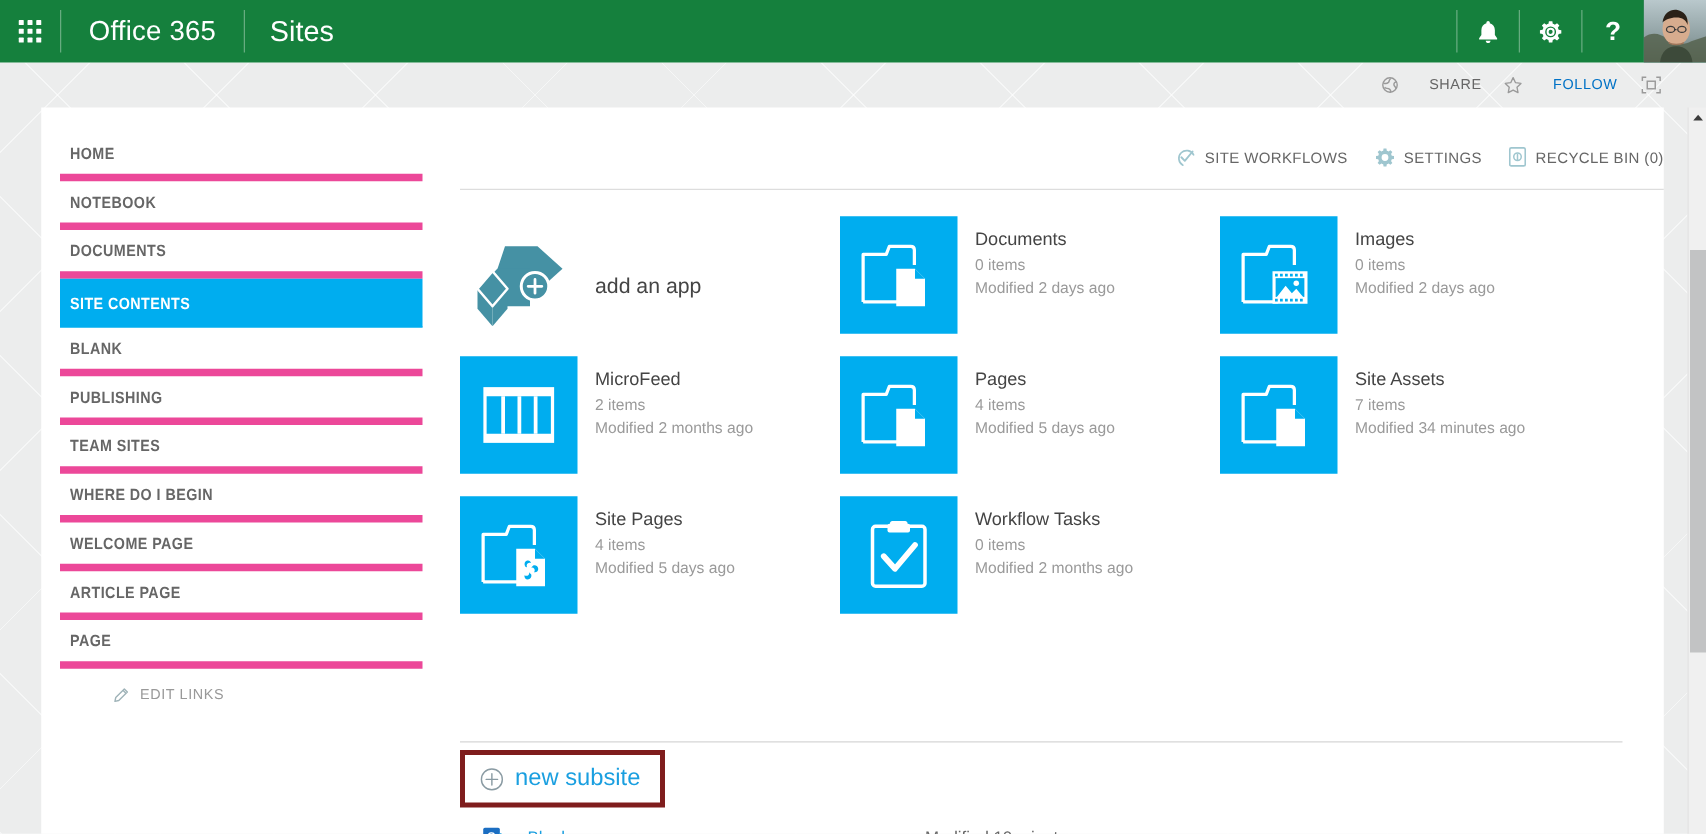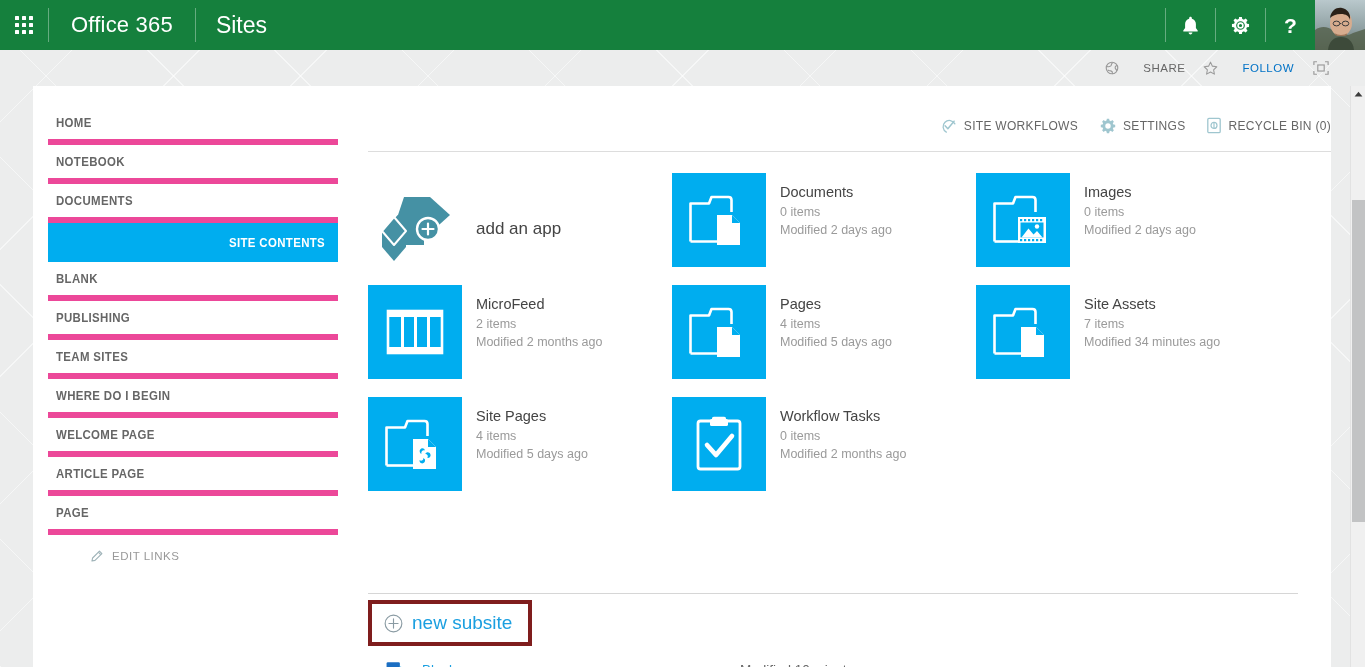--- a/index.html
+++ b/index.html
@@ -145,21 +145,20 @@
     font-weight: 700;
     letter-spacing: 0.4px;
     color: #666666;
     text-transform: uppercase;
     transform: scaleX(0.88);
     transform-origin: left center;
   }
   .ql-item.selected {
     background: #00adef;
     border-bottom: 1px solid #00adef;
-    justify-content: flex-end;
   }
   .ql-item.selected .ql-label { color: #ffffff; }
 
   .ql-edit {
     height: 42px;
     display: flex; align-items: center;
     gap: 9px;
     padding-left: 42px;
     cursor: pointer;
   }

